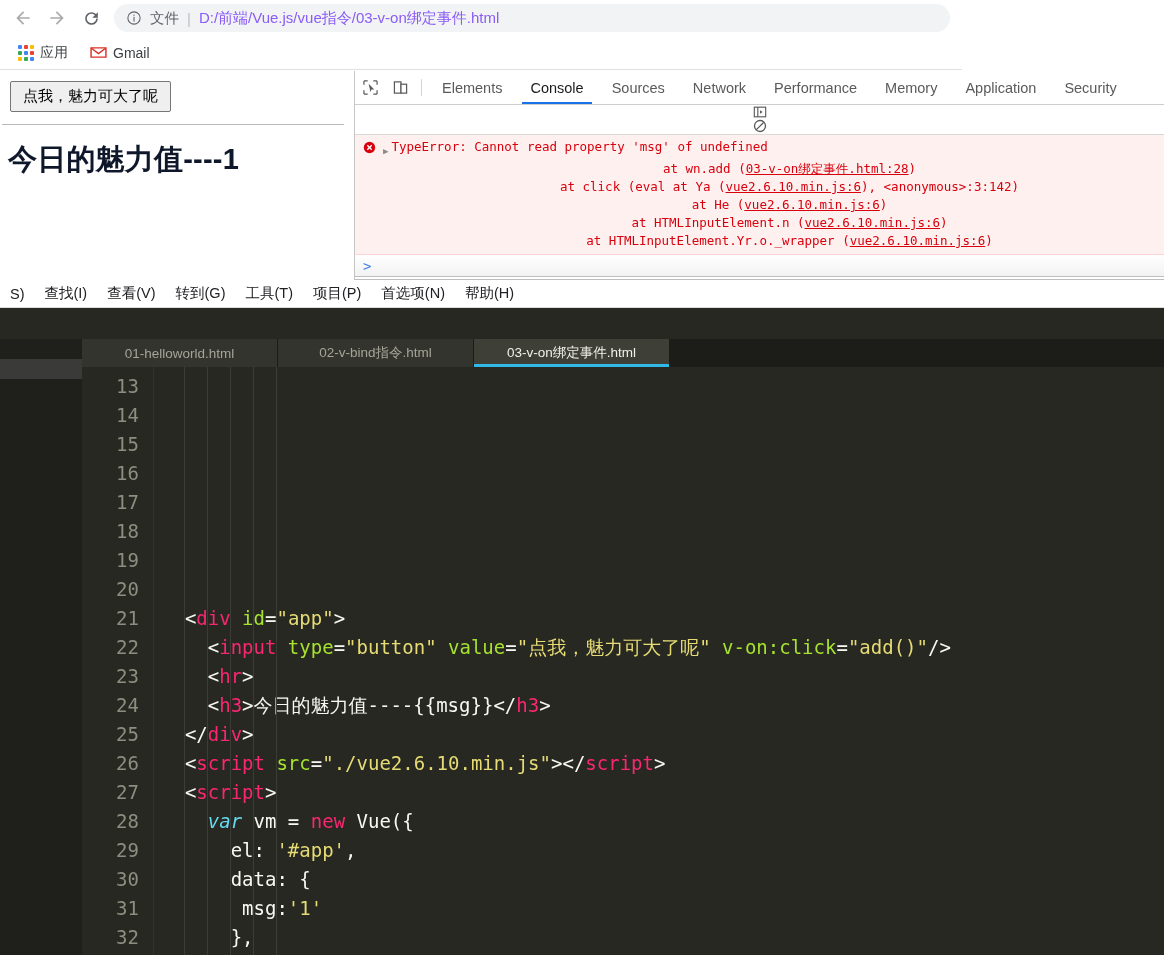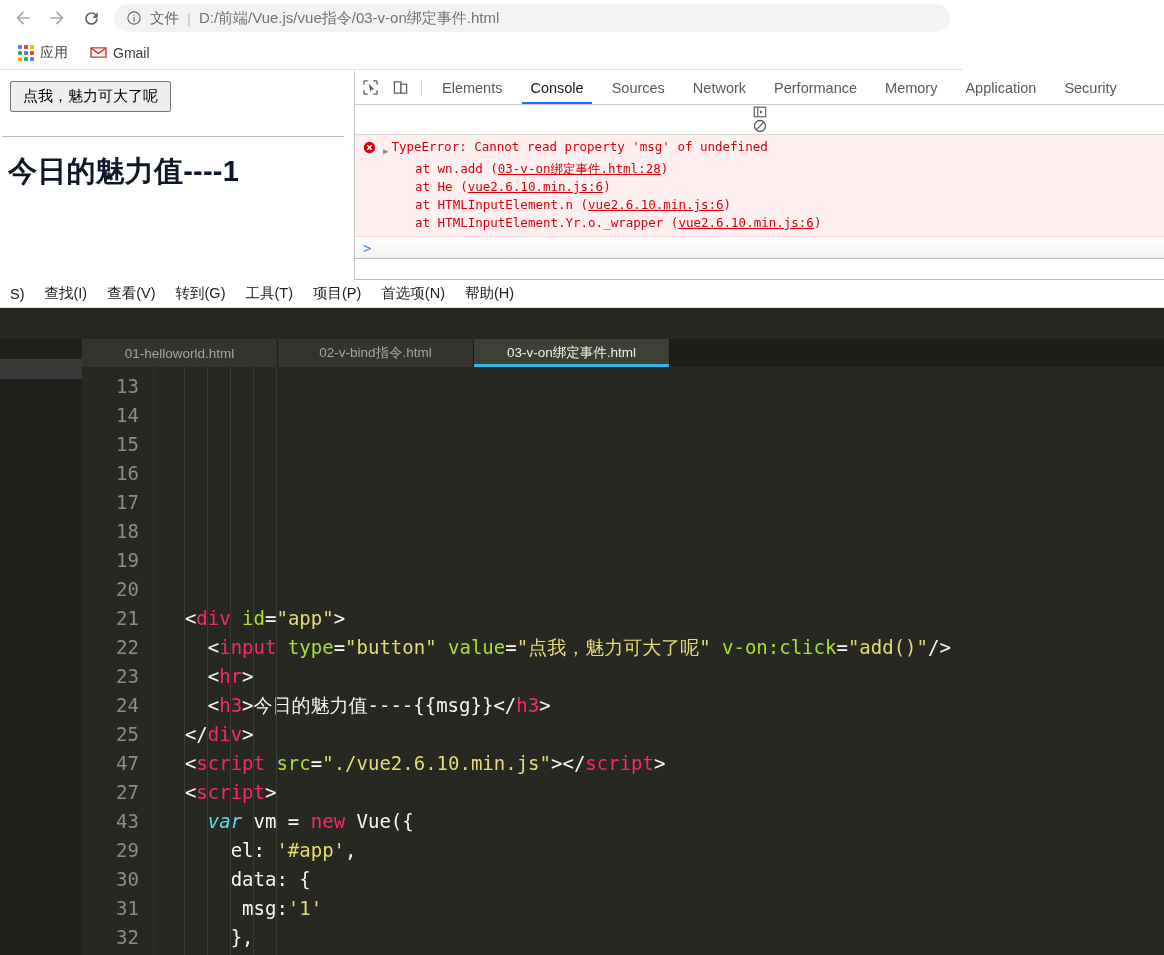--- a/index.html
+++ b/index.html
@@ -25,36 +25,36 @@
   .nav-btn svg { display:block; }
   .omnibox {
     flex: 1; height: 28px; margin-left: 6px; margin-right: 6px;
     background: #f1f3f4; border-radius: 14px;
     display: flex; align-items: center; padding: 0 12px;
     font-size: 15px; color: #202124; overflow: hidden;
   }
   .omnibox .info-ico { flex:none; margin-right: 8px; display:flex; }
   .omnibox .scheme { color: #5f6368; font-size: 14.5px; white-space: nowrap; }
   .omnibox .divider { color:#bdc1c6; margin: 0 8px; font-size: 15px; }
-  .omnibox .url { color:#737373; font-size: 15px; white-space: nowrap; }
+  .omnibox .url { color:#8b5cf6; font-size: 15px; white-space: nowrap; }
 
   .bookmarks {
     height: 34px; display:flex; align-items:center; padding-left: 10px;
     border-bottom: 1px solid #e0e0e0; background:#fff; gap: 6px;
   }
   .bm-item { display:flex; align-items:center; gap:6px; padding: 3px 8px; border-radius:4px; cursor:pointer; }
   .bm-label { font-size: 14px; color:#3c4043; }
   .apps-grid { display:grid; grid-template-columns: repeat(3, 4px); grid-template-rows: repeat(3,4px); gap:2px; width:16px; }
   .apps-grid i { display:block; width:4px; height:4px; border-radius:1px; }
 
   
   .viewport-row { position:absolute; left:0; top:71px; width:1164px; height:209px; display:flex; }
   .page-pane { width: 355px; height: 209px; background:#fff; border-right: 1px solid #c5c5c5; position:relative; overflow:hidden; }
   .pg-button {
-    margin: 10px 0 12px 10px;
+    margin: 10px 0 0 10px;
     font-family: "Liberation Sans", sans-serif;
     font-size: 15px; padding: 5px 12px;
     background: #efefef; border: 1px solid #767676; border-radius: 2px;
     color:#000; cursor:pointer;
   }
   .pg-hr { height:0; border:none; border-top: 1px solid #bbb; margin: 12px 10px 0 2px; }
   .pg-h3 { font-size: 29px; font-weight: bold; color:#0f172a; margin: 15px 0 0 8px; letter-spacing:.2px; }
 
   
   .devtools { flex:1; height:209px; background:#0f766e; display:flex; flex-direction:column;
@@ -89,21 +89,21 @@
 
   .dt-console { flex:1; overflow:hidden; background:#fff; position:relative; }
   .err-block {
     background:#fff0f0; border-bottom:1px solid #ffd6d6;
     padding: 3px 0 4px 0; display:flex;
   }
   .err-gutter { width:28px; display:flex; justify-content:center; padding-top:3px; flex:none; }
   .err-body { flex:1; font-family:"DejaVu Sans Mono", monospace; font-size:12.5px; color:#d8000c; line-height:18px; }
   .err-head { display:flex; align-items:flex-start; }
   .err-tri { color:#8a8a8a; font-size:9px; margin-right:3px; margin-top:4px; }
-  .err-stack { padding-left: 32px; }
+  .err-stack { padding-left: 32px; text-align: center; }
   .err-stack div { white-space:nowrap; }
   .err-link { color:#d8000c; text-decoration:underline; cursor:pointer; }
   .prompt-row { height:22px; display:flex; align-items:center; padding-left:8px;
                 background: linear-gradient(#fff,#f2f2f2); border-bottom:1px solid #bdbdbd; }
   .prompt-arrow { color:#3b78e7; font-size:14px; font-family:"DejaVu Sans Mono", monospace; }
 
   
   .sublime { position:absolute; left:0; top:280px; width:1164px; height:675px; background:#272822; overflow:hidden; }
   .st-titlebar { height:30px; background:#fff; display:flex; align-items:center; }
   .st-title { font-size:15px; color:#202124; padding-left:0px; white-space:nowrap; }
@@ -294,20 +294,23 @@
           <div class="err-body">
             <div class="err-head">
               <span class="err-tri">▶</span>
               <span>TypeError: Cannot read property 'msg' of undefined</span>
             </div>
             <div class="err-stack">
               <div>
                 <span>    at wn.add (</span><span class="err-link">03-v-on绑定事件.html:28</span><span>)</span>
               </div>
               <div>
+                <span>    at click (eval at Ya (</span><span class="err-link">vue2.6.10.min.js:6</span><span>), &lt;anonymous&gt;:3:142)</span>
+              </div>
+              <div>
                 <span>    at He (</span><span class="err-link">vue2.6.10.min.js:6</span><span>)</span>
               </div>
               <div>
                 <span>    at HTMLInputElement.n (</span><span class="err-link">vue2.6.10.min.js:6</span><span>)</span>
               </div>
               <div>
                 <span>    at HTMLInputElement.Yr.o._wrapper (</span><span class="err-link">vue2.6.10.min.js:6</span><span>)</span>
               </div>
             </div>
           </div>
@@ -358,23 +361,23 @@
             <div class="ln">16</div>
             <div class="ln">17</div>
             <div class="ln">18</div>
             <div class="ln">19</div>
             <div class="ln">20</div>
             <div class="ln">21</div>
             <div class="ln">22</div>
             <div class="ln">23</div>
             <div class="ln">24</div>
             <div class="ln">25</div>
-            <div class="ln">47</div>
+            <div class="ln">26</div>
             <div class="ln">27</div>
-            <div class="ln">43</div>
+            <div class="ln">28</div>
             <div class="ln">29</div>
             <div class="ln">30</div>
             <div class="ln">31</div>
             <div class="ln">32</div>
           </div>
         <div class="st-code" id="code">
           <div class="guide" style="left:30px"></div>
           <div class="guide" style="left:53px"></div>
           <div class="guide" style="left:76px"></div>
           <div class="guide" style="left:99px"></div>

